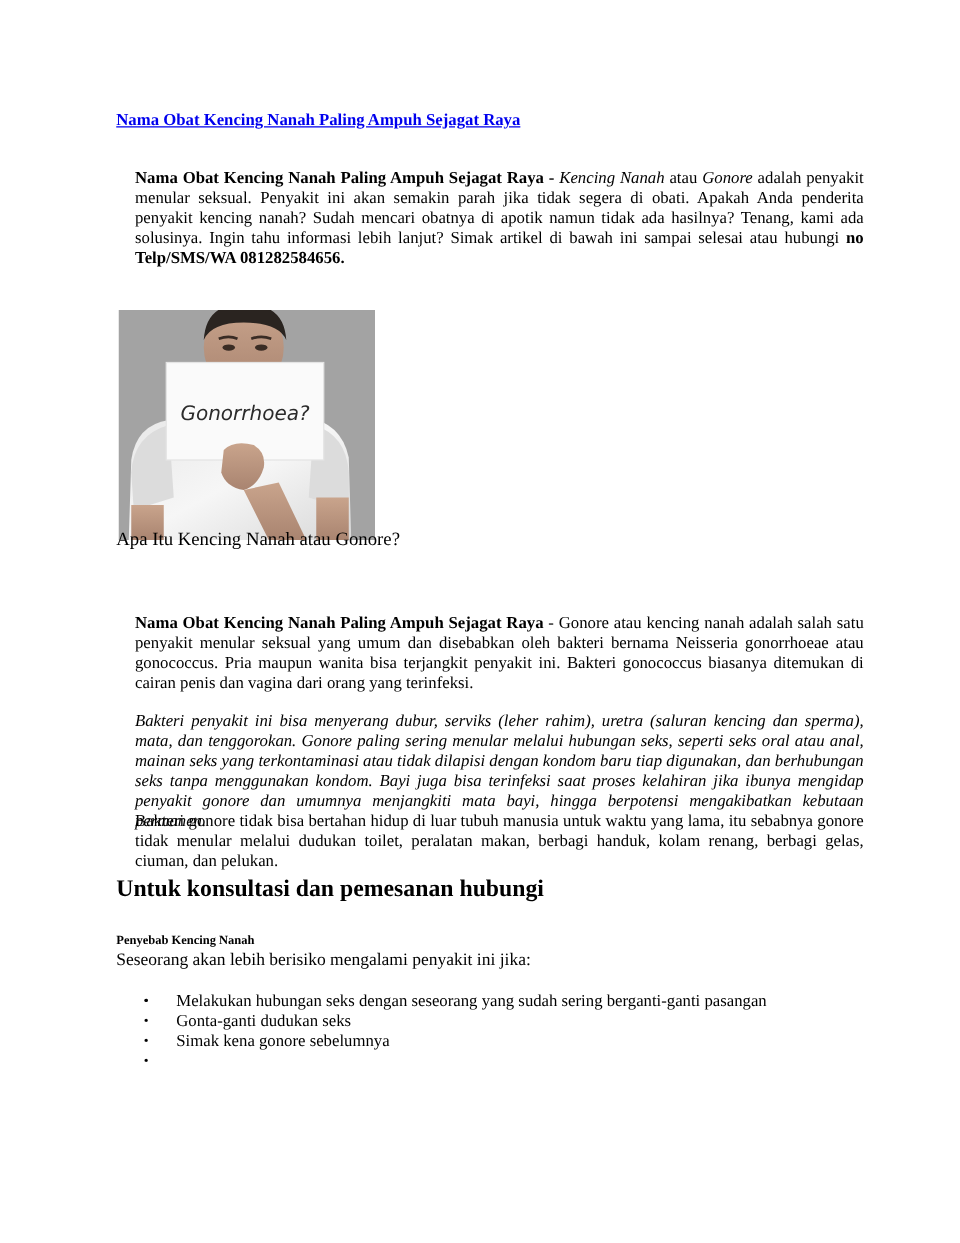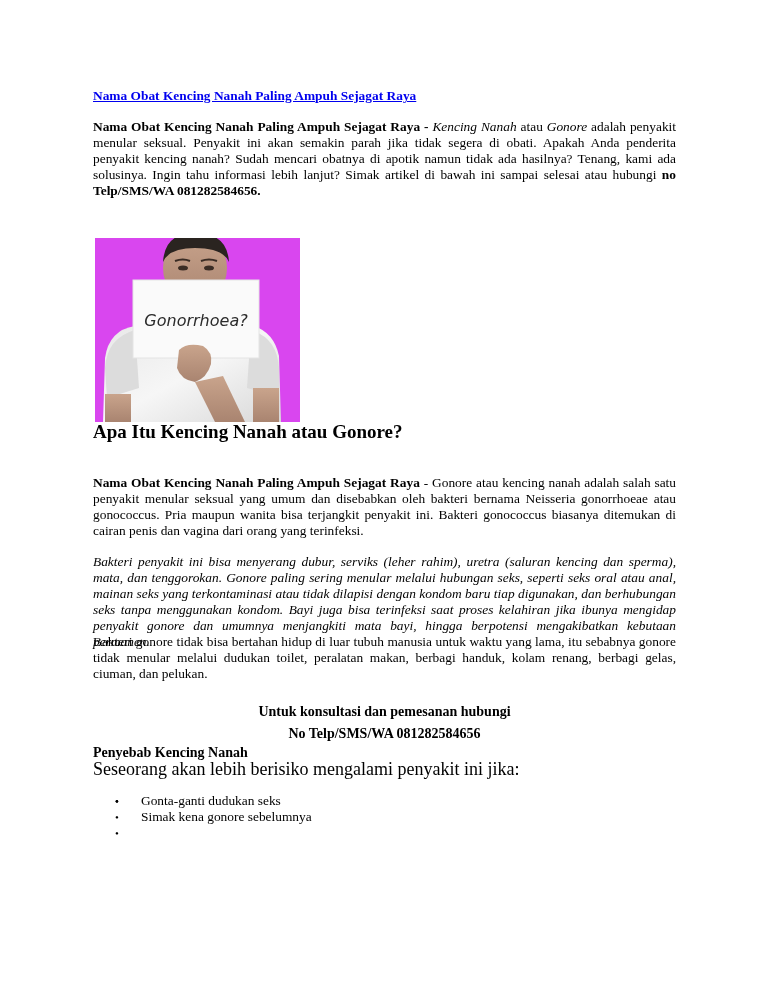--- a/index.html
+++ b/index.html
@@ -2,38 +2,38 @@
 <html><head>
   <meta charset="utf-8">
   <style>
     html, body { margin: 0; padding: 0; background: #ffffff; }
     body {
       width: 768px; height: 994px; position: relative; overflow: hidden;
       font-family: "Liberation Serif", "DejaVu Serif", serif;
       color: #000000;
     }
     .page { position: absolute; left: 93px; top: 0; width: 583px; }
-    .p { font-size: 13.4px; line-height: 16px; text-align: justify; margin: 0; }
+    .p { font-size: 13.4px; line-height: 16px; text-align: justify; margin: 15px; }
     .title-link {
       position: absolute; top: 88px; left: 0;
       font-size: 13.4px; font-weight: bold; color: #0000ee; text-decoration: underline;
       line-height: 16px; white-space: nowrap;
     }
     #intro { position: absolute; top: 119px; left: 0; width: 583px; }
     .hero {
-      position: absolute; top: 238px; left: 2px; width: 205px; height: 184px;
-      background: #d946ef; overflow: hidden;
+      position: absolute; top: 248px; left: 2px; width: 205px; height: 184px;
+      background: #a3a3a3; overflow: hidden;
     }
-    #sub1 { position: absolute; top: 424px; left: 0; font-size: 19px; font-weight: bold; line-height: 16px; white-space: nowrap; }
+    #sub1 { position: absolute; top: 424px; left: 0; font-size: 15px; font-weight: normal; line-height: 16px; white-space: nowrap; }
     #p2 { position: absolute; top: 475px; left: 0; width: 583px; }
     #p3 { position: absolute; top: 554px; left: 0; width: 583px; font-style: italic; }
     #p4 { position: absolute; top: 634px; left: 0; width: 583px; }
-    .cta { position: absolute; top: 701px; left: 0; width: 583px; text-align: center; font-weight: bold; font-size: 14px; line-height: 22px; }
-    #sub2 { position: absolute; top: 745px; left: 0; font-size: 14px; font-weight: bold; line-height: 16px; white-space: nowrap; }
-    #p5 { position: absolute; top: 761px; left: 0; font-size: 18px; line-height: 16px; white-space: nowrap; }
+    .cta { position: absolute; top: 701px; left: 0; width: 583px; text-align: left; font-weight: bold; font-size: 19px; line-height: 22px; }
+    #sub2 { position: absolute; top: 745px; left: 0; font-size: 10px; font-weight: bold; line-height: 16px; white-space: nowrap; }
+    #p5 { position: absolute; top: 761px; left: 0; font-size: 14px; line-height: 16px; white-space: nowrap; }
     ul.risk { position: absolute; top: 793px; left: 0; width: 583px; margin: 0; padding: 0; list-style: none; }
     ul.risk li { position: relative; padding-left: 48px; font-size: 13.4px; line-height: 16px; text-align: justify; }
     ul.risk li .bullet { position: absolute; left: 22px; top: 0; font-size: 11px; }
     .em { font-style: italic; }
     b { font-weight: bold; }
   </style>
 </head>
 <body>
 
 <div class="page">
@@ -86,28 +86,27 @@
   <div id="sub1">Apa Itu Kencing Nanah atau Gonore?</div>
 
   <p class="p" id="p2"><b>Nama Obat Kencing Nanah Paling Ampuh Sejagat Raya</b><span> - Gonore atau kencing nanah adalah salah satu penyakit menular seksual yang umum dan disebabkan oleh bakteri bernama Neisseria gonorrhoeae atau gonococcus. Pria maupun wanita bisa terjangkit penyakit ini. Bakteri gonococcus biasanya ditemukan di cairan penis dan vagina dari orang yang terinfeksi.</span></p>
 
   <p class="p" id="p3">Bakteri penyakit ini bisa menyerang dubur, serviks (leher rahim), uretra (saluran kencing dan sperma), mata, dan tenggorokan. Gonore paling sering menular melalui hubungan seks, seperti seks oral atau anal, mainan seks yang terkontaminasi atau tidak dilapisi dengan kondom baru tiap digunakan, dan berhubungan seks tanpa menggunakan kondom. Bayi juga bisa terinfeksi saat proses kelahiran jika ibunya mengidap penyakit gonore dan umumnya menjangkiti mata bayi, hingga berpotensi mengakibatkan kebutaan permanen.</p>
 
   <p class="p" id="p4">Bakteri gonore tidak bisa bertahan hidup di luar tubuh manusia untuk waktu yang lama, itu sebabnya gonore tidak menular melalui dudukan toilet, peralatan makan, berbagi handuk, kolam renang, berbagi gelas, ciuman, dan pelukan.</p>
 
   <div class="cta">
     <div>Untuk konsultasi dan pemesanan hubungi</div>
-    <div>No Telp/SMS/WA 081282584656</div>
   </div>
 
   <div id="sub2">Penyebab Kencing Nanah</div>
 
   <div id="p5">Seseorang akan lebih berisiko mengalami penyakit ini jika:</div>
 
   <ul class="risk">
     <li><span class="bullet">•</span></li>
-    <li><span class="bullet">•</span></li>
+    <li><span class="bullet">•</span><span>Melakukan hubungan seks dengan seseorang yang sudah sering berganti-ganti pasangan</span></li>
     <li><span class="bullet">•</span><span>Gonta-ganti dudukan seks</span></li>
     <li><span class="bullet">•</span><span>Simak kena gonore sebelumnya</span></li>
     <li><span class="bullet">•</span></li>
   </ul>
 
 </div>
 
 </body></html>

